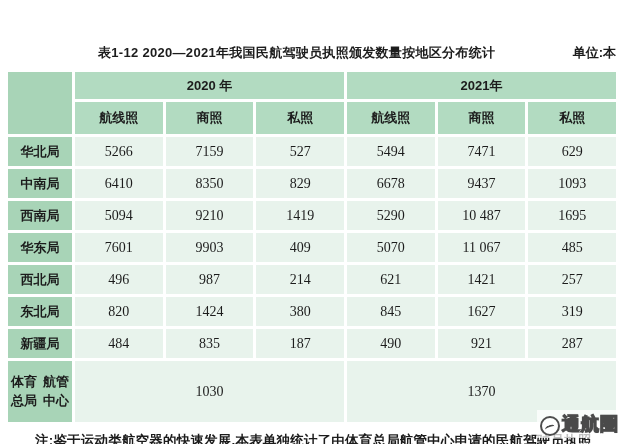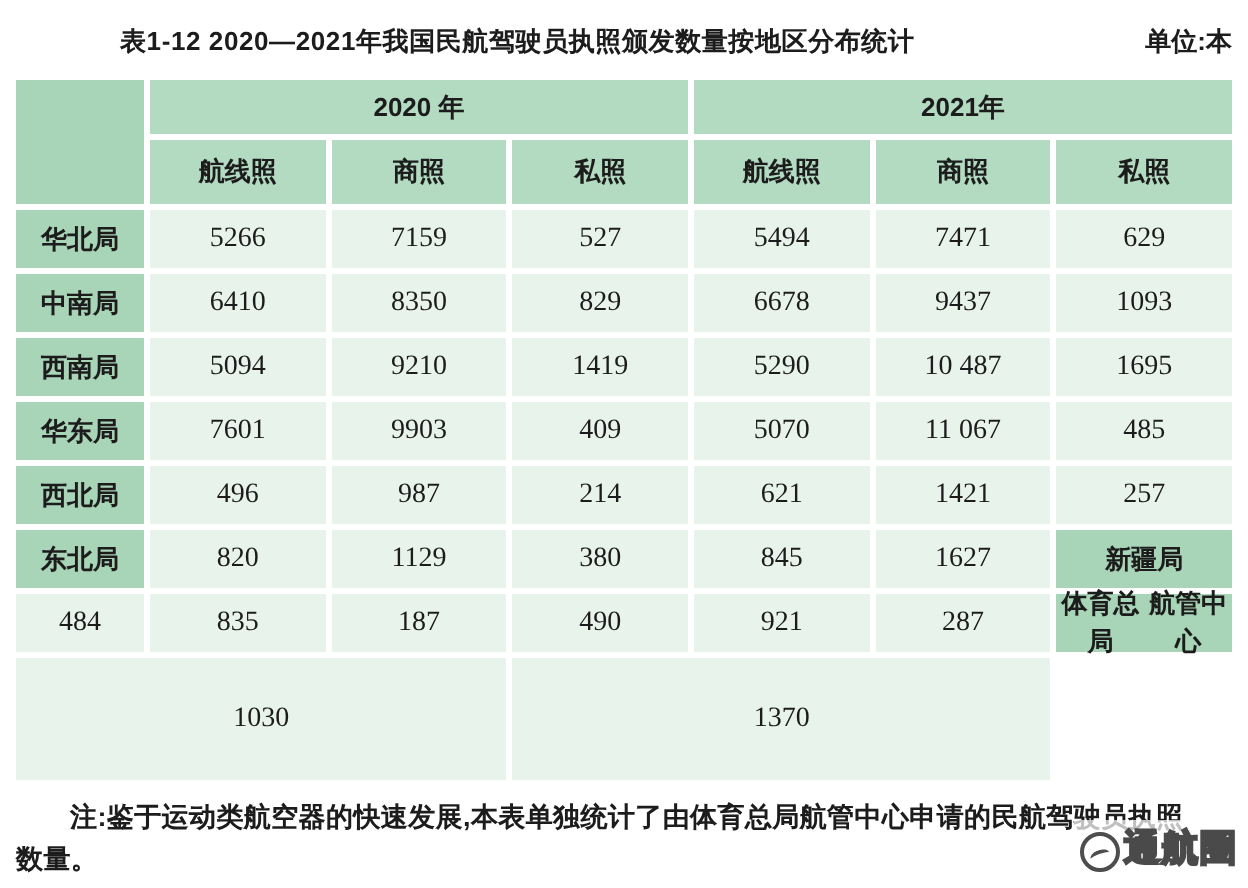--- a/index.html
+++ b/index.html
@@ -11,22 +11,23 @@
     background: #fff;
     font-family: "Liberation Sans", sans-serif;
     color: #1c1c1c;
     overflow: hidden;
   }
   
   .caption-row {
     display: flex;
     align-items: flex-end;
     justify-content: space-between;
-    padding: 12px 8px 0 60px;
+    padding: 12px 8px 0 98px;
     height: 30px;
+    margin-top: 32px;
   }
   .caption {
     font-size: 13px;
     font-weight: bold;
     letter-spacing: 0.3px;
     white-space: nowrap;
   }
   .unit {
     font-size: 13px;
     font-weight: bold;
@@ -159,24 +160,25 @@
     <div class="cell side">西北局</div>
     <div class="cell data">496</div>
     <div class="cell data">987</div>
     <div class="cell data">214</div>
     <div class="cell data">621</div>
     <div class="cell data">1421</div>
     <div class="cell data">257</div>
 
     <div class="cell side">东北局</div>
     <div class="cell data">820</div>
-    <div class="cell data">1129</div>
+    <div class="cell data">1424</div>
     <div class="cell data">380</div>
     <div class="cell data">845</div>
     <div class="cell data">1627</div>
+    <div class="cell data">319</div>
 
     <div class="cell side">新疆局</div>
     <div class="cell data">484</div>
     <div class="cell data">835</div>
     <div class="cell data">187</div>
     <div class="cell data">490</div>
     <div class="cell data">921</div>
     <div class="cell data">287</div>
 
     <div class="cell side multiline">

